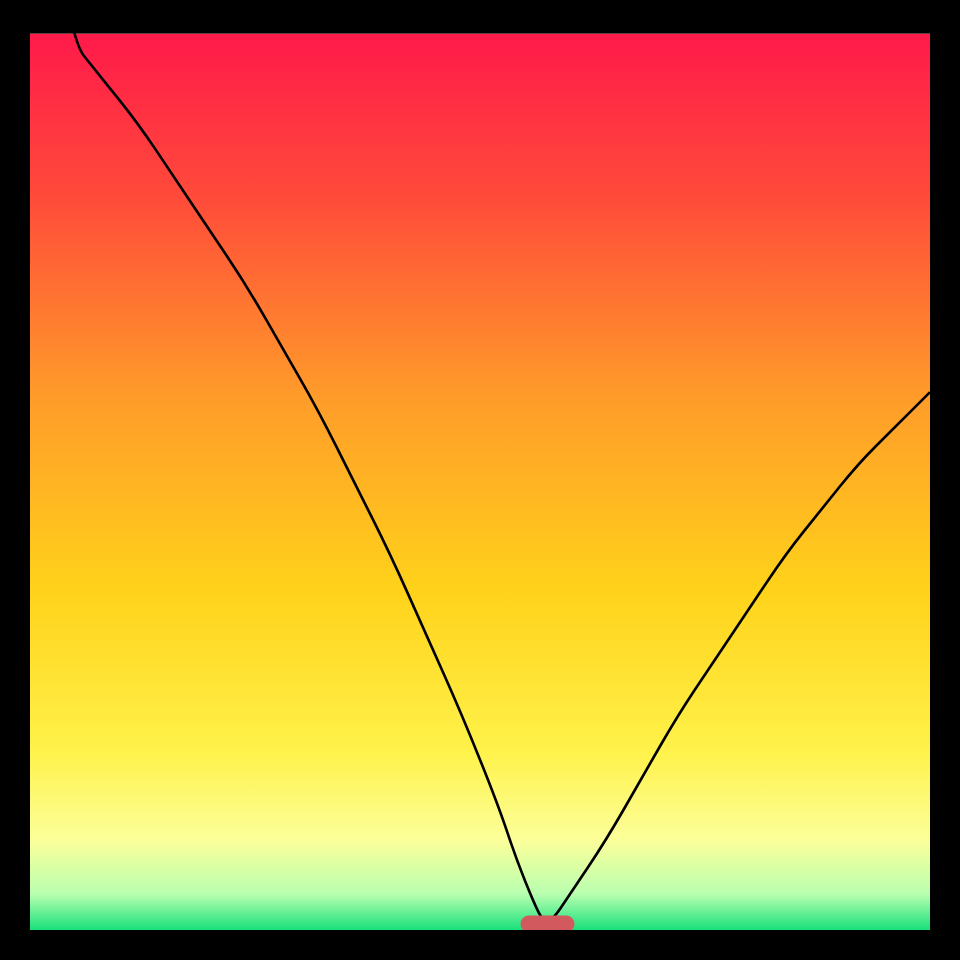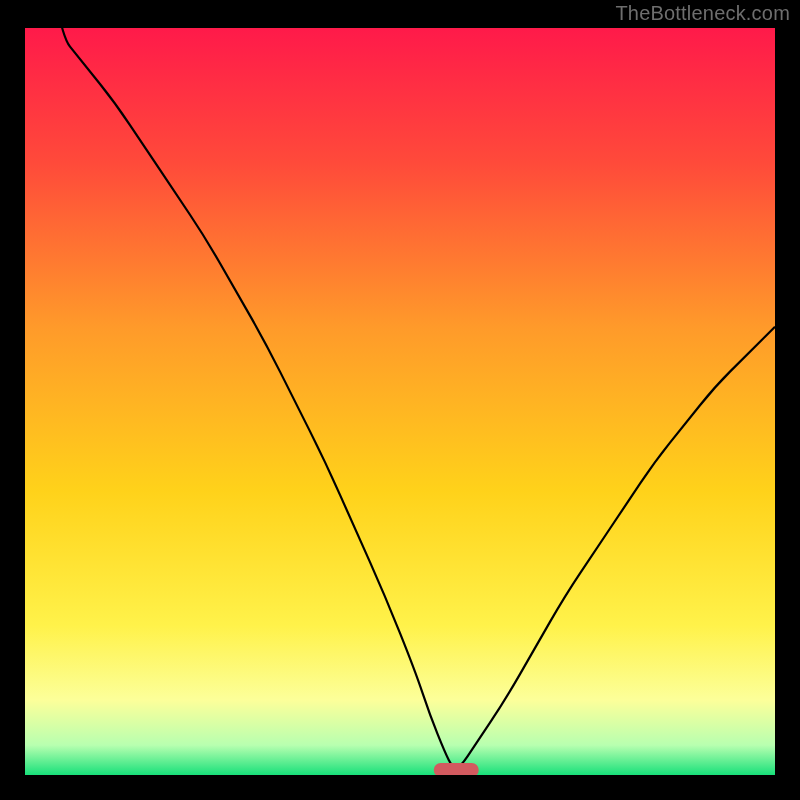--- a/index.html
+++ b/index.html
@@ -29,21 +29,20 @@
   svg {
     position: absolute;
     top: 0;
     left: 0;
   }
 </style>
 </head>
 <body>
 <div class="container">
 
-  <div class="watermark">TheBottleneck.com</div>
 
   <svg id="chart-svg" width="800" height="800" viewBox="0 0 800 800">
     <defs>
       <linearGradient id="bg-grad" x1="0" y1="0" x2="0" y2="1">
         <stop id="g0" offset="0%" stop-color="#ff1a4a"></stop>
         <stop id="g1" offset="18%" stop-color="#ff4a3a"></stop>
         <stop id="g2" offset="40%" stop-color="#ff9a2a"></stop>
         <stop id="g3" offset="62%" stop-color="#ffd21a"></stop>
         <stop id="g4" offset="80%" stop-color="#fff24a"></stop>
         <stop id="g5" offset="90%" stop-color="#fcff9a"></stop>

